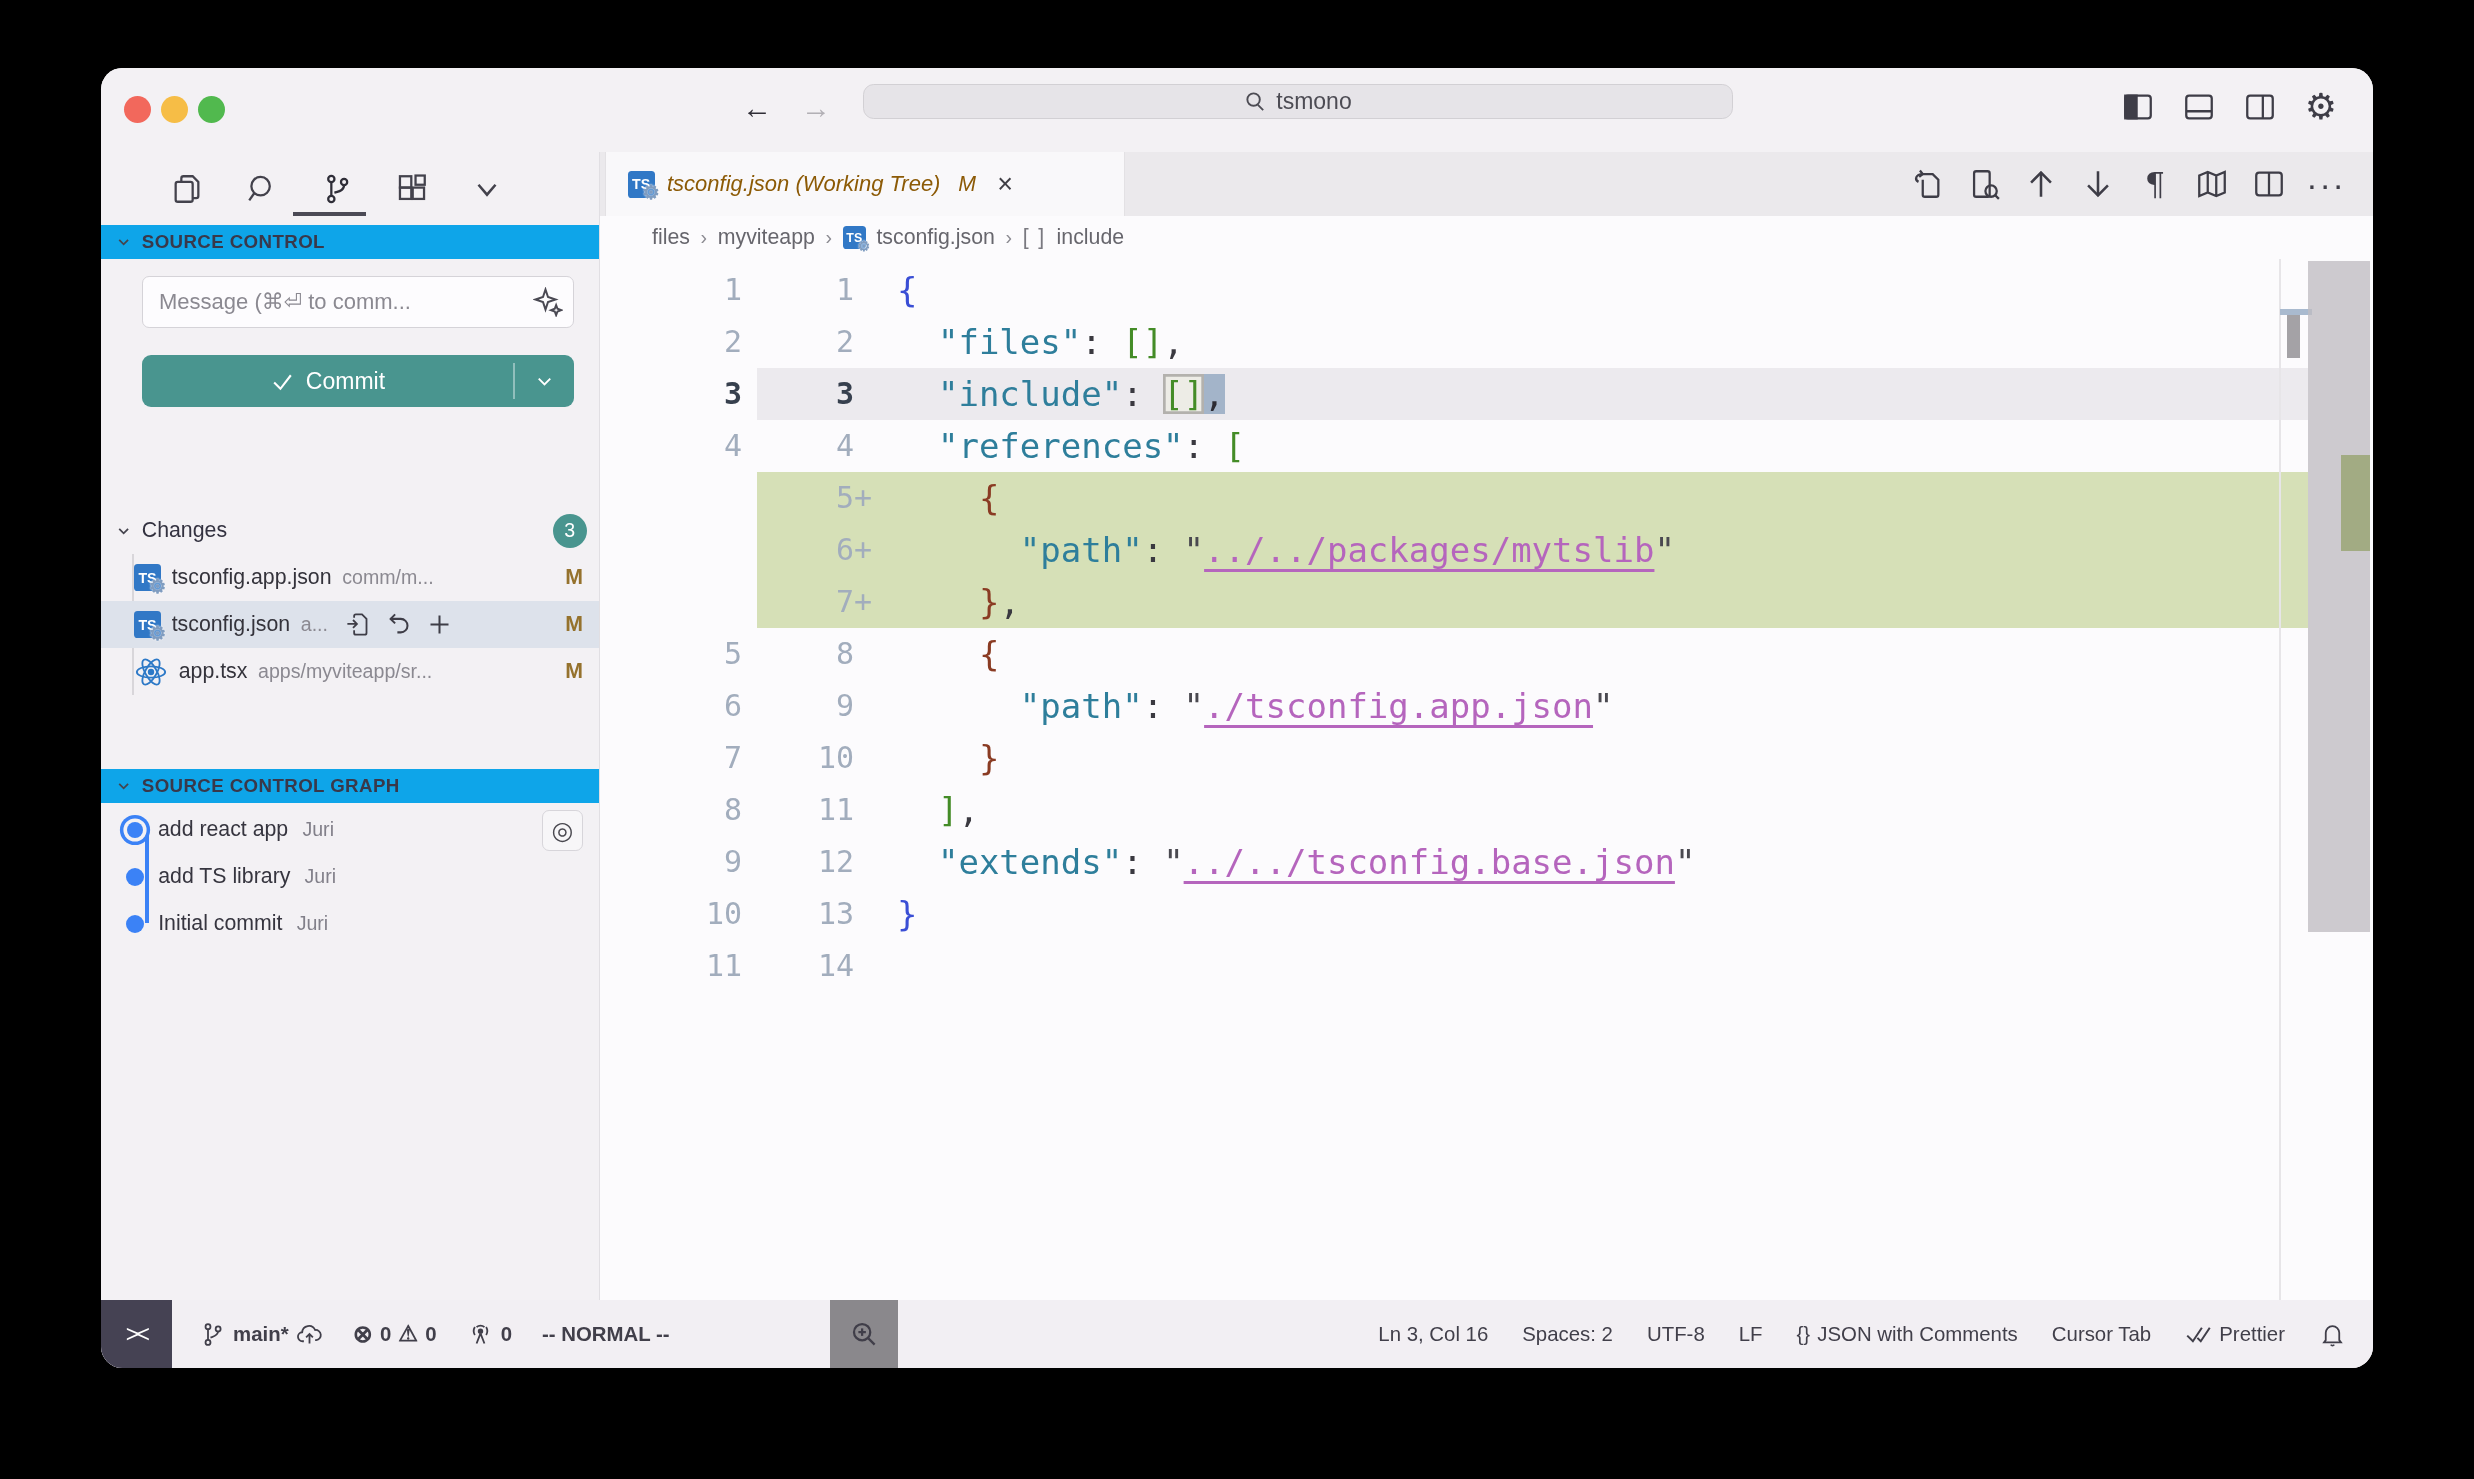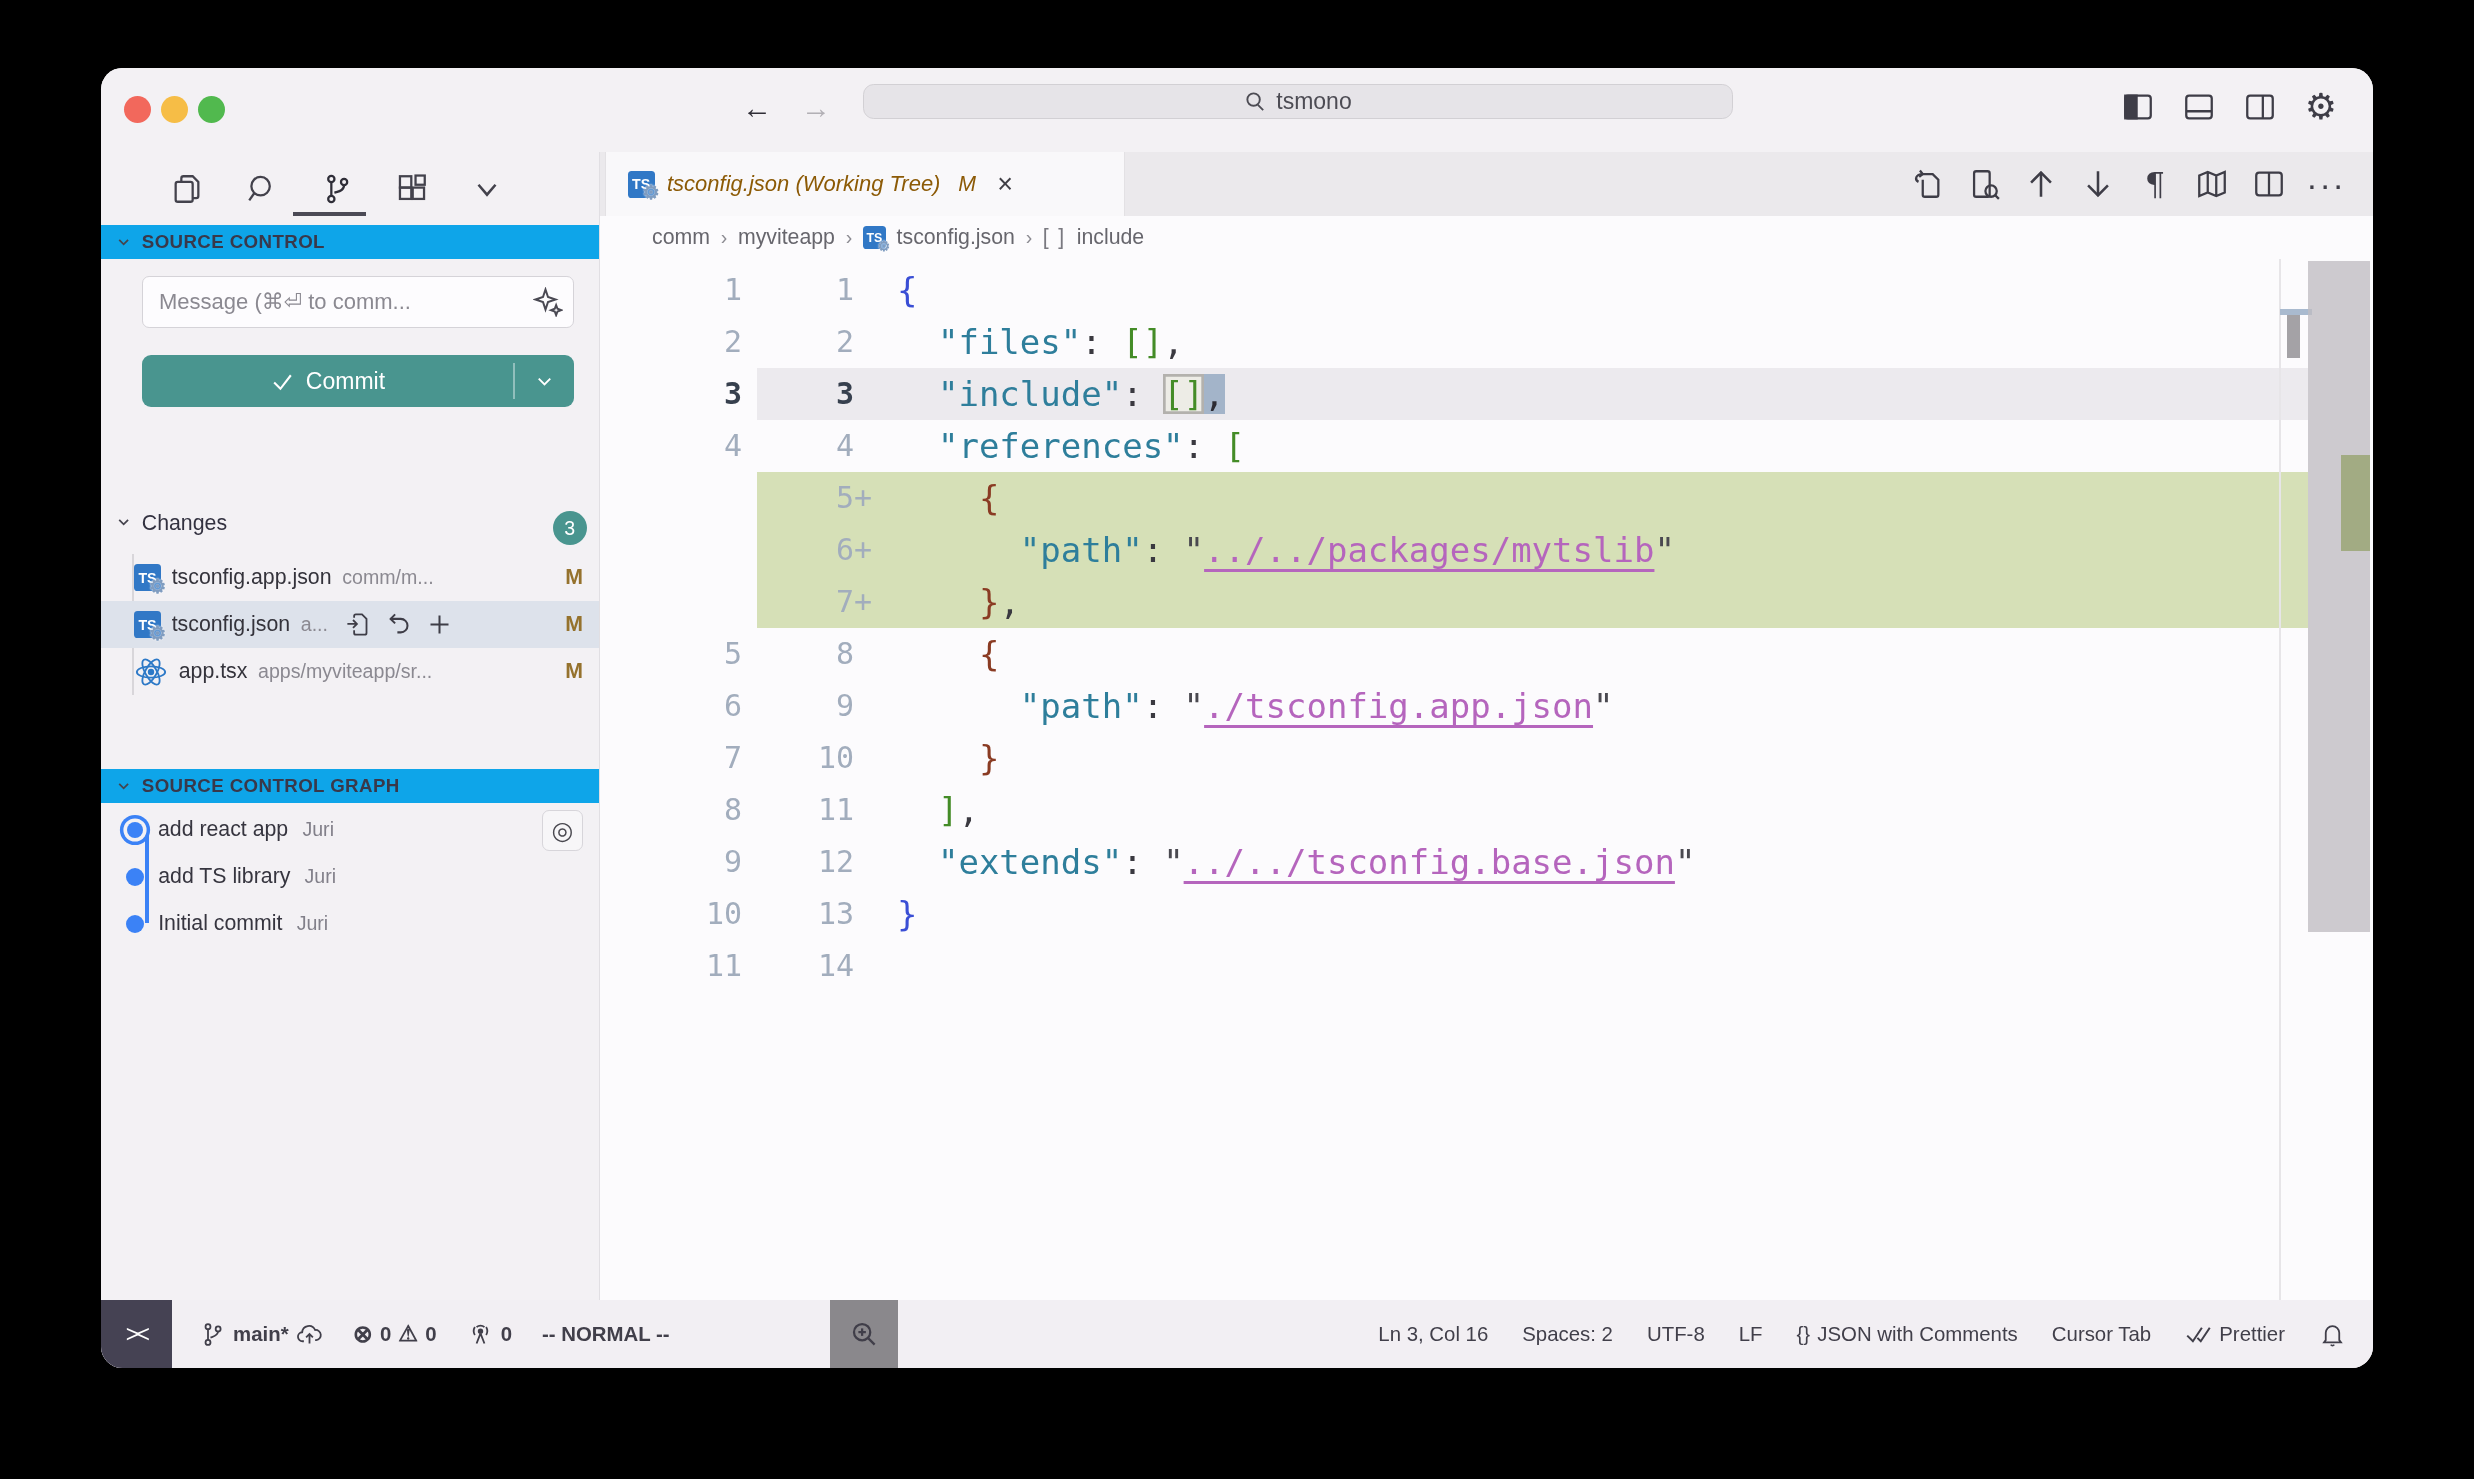--- a/index.html
+++ b/index.html
@@ -45,21 +45,21 @@
   .msg-input::placeholder { color:#8b8991; }
   .sparkle { position:absolute; left:432px; top:135px; width:30px; height:30px; color:#4a4953; }
 
   .commit-btn { position:absolute; left:41px; top:203px; width:432px; height:52px; background:#49958f;
                 border-radius:9px; color:#fff; display:flex; align-items:center; }
   .commit-main { flex:1; display:flex; align-items:center; justify-content:center; gap:10.7px;
                  font-size:23px; }
   .commit-sep { width:1.8px; height:36px; background:rgba(255,255,255,.4); }
   .commit-drop { width:59px; display:flex; align-items:center; justify-content:center; }
 
-  .tree-head { position:absolute; left:0; right:0; height:39px; display:flex; align-items:flex-start;
+  .tree-head { position:absolute; left:0; right:0; height:39px; display:flex; align-items:center;
                padding:0 12.4px; gap:7.1px; font-size:21.3px; color:#333240; }
   .badge { margin-left:auto; min-width:34px; height:34px; border-radius:17px; background:#49958f;
            color:#fff; font-size:19.6px; display:flex; align-items:center; justify-content:center; }
   .rows { position:absolute; left:0; right:0; }
   .frow { height:47px; display:flex; align-items:center; padding-left:33px; gap:10.7px; position:relative; }
   .frow.selected { background:#dde2eb; }
   .indent-guide { position:absolute; left:31px; top:402px; width:1.8px; height:141px; background:#d8d6da; }
   .fname { font-size:21.3px; color:#34333b; white-space:nowrap; }
   .fdesc { font-size:19.6px; color:#8b8991; white-space:nowrap; overflow:hidden; }
   .fbadge { position:absolute; right:16px; font-size:21.3px; font-weight:bold; color:#95722d; }
@@ -388,21 +388,21 @@
               <svg width="34" height="34" viewBox="0 0 24 24" fill="none" stroke="#3e3d47" stroke-width="1.6">
                   <rect x="3" y="4" width="18" height="16" rx="2"></rect>
                   <line x1="12" y1="4" x2="12" y2="20"></line>
                 </svg>
             </div>
             <div class="ticon" style="font-size:34px; letter-spacing:1.8px;">···</div>
           </div>
         </div>
 
         <div class="breadcrumbs">
-          <span>comm</span>
+          <span>files</span>
           <span class="bc-sep">›</span>
           <span>myviteapp</span>
           <span class="bc-sep">›</span>
           <div class="ts-icon small" style="width:23px;height:23px;font-size:12.4px;">TS<span class="gear-ov" style="font-size:14.2px;right:-4.4px;bottom:-4.4px;">⚙</span></div>
           <span>tsconfig.json</span>
           <span class="bc-sep">›</span>
           <span class="bc-array">[ ]</span>
           <span>include</span>
         </div>
 

